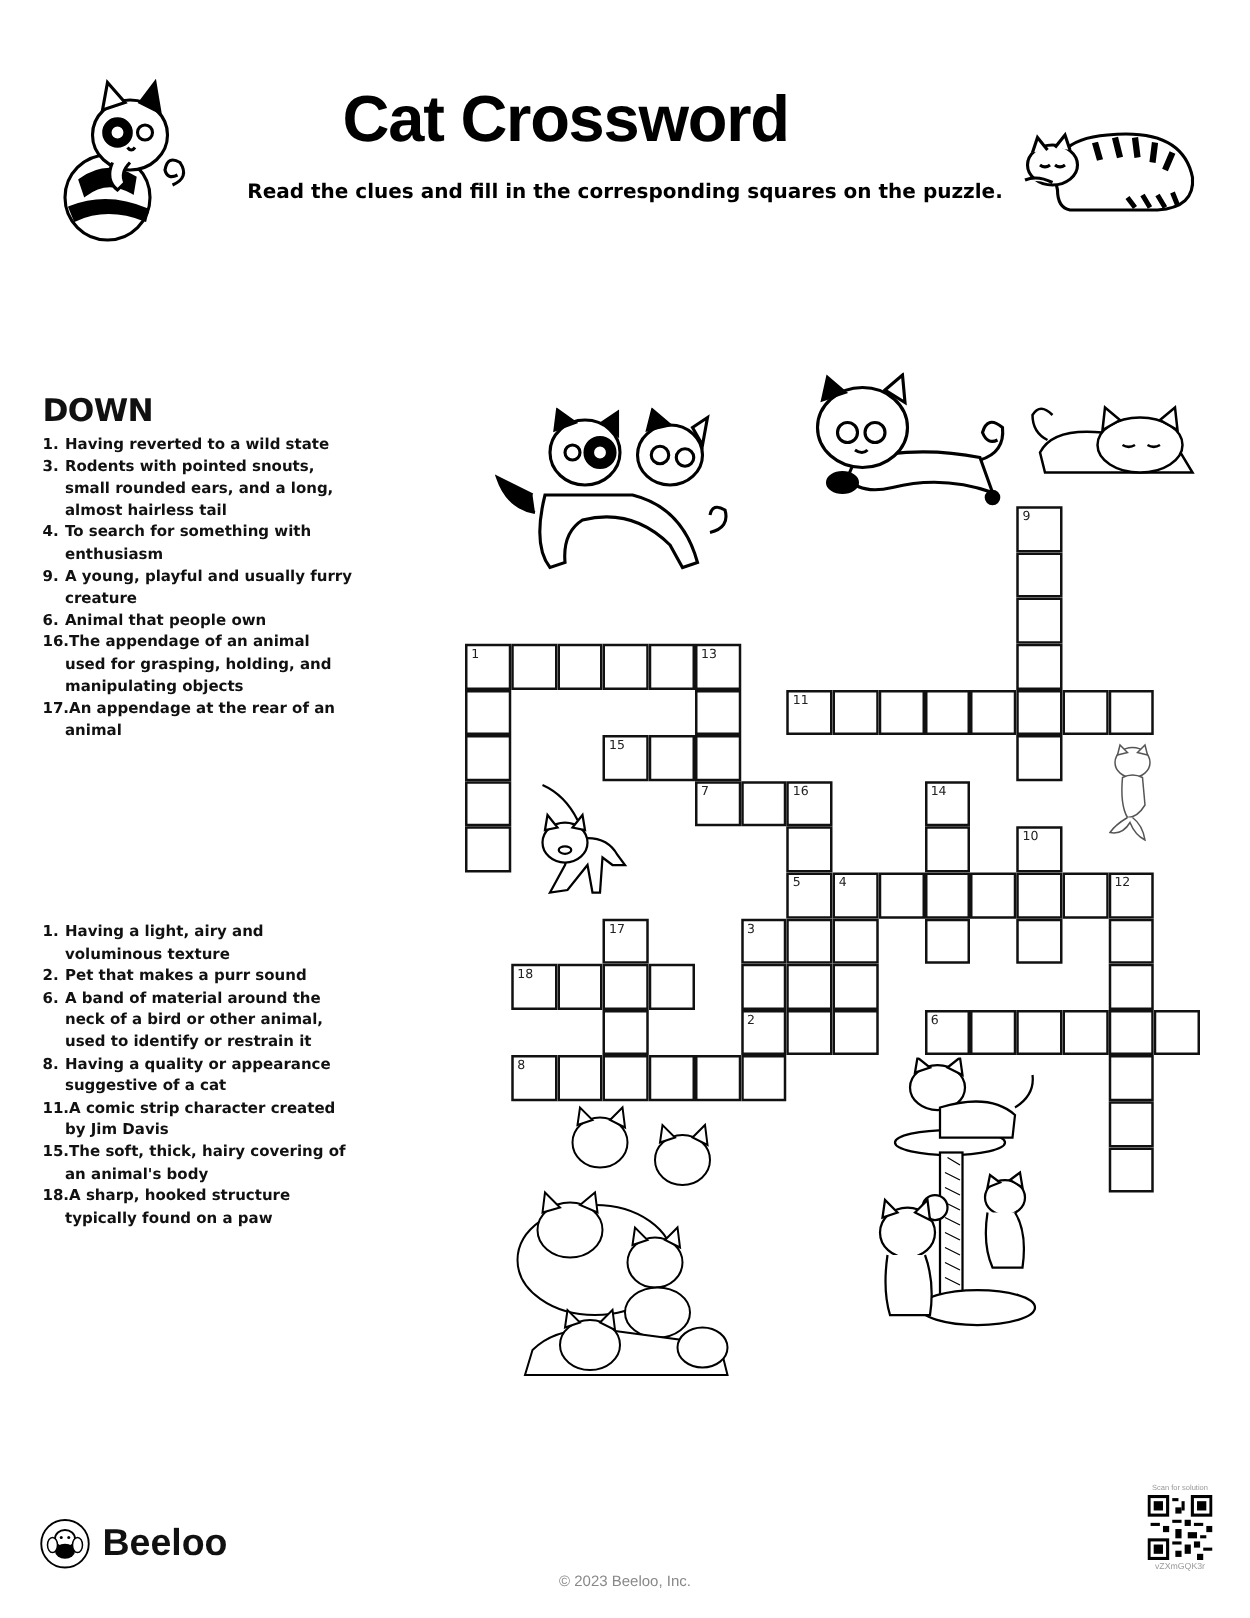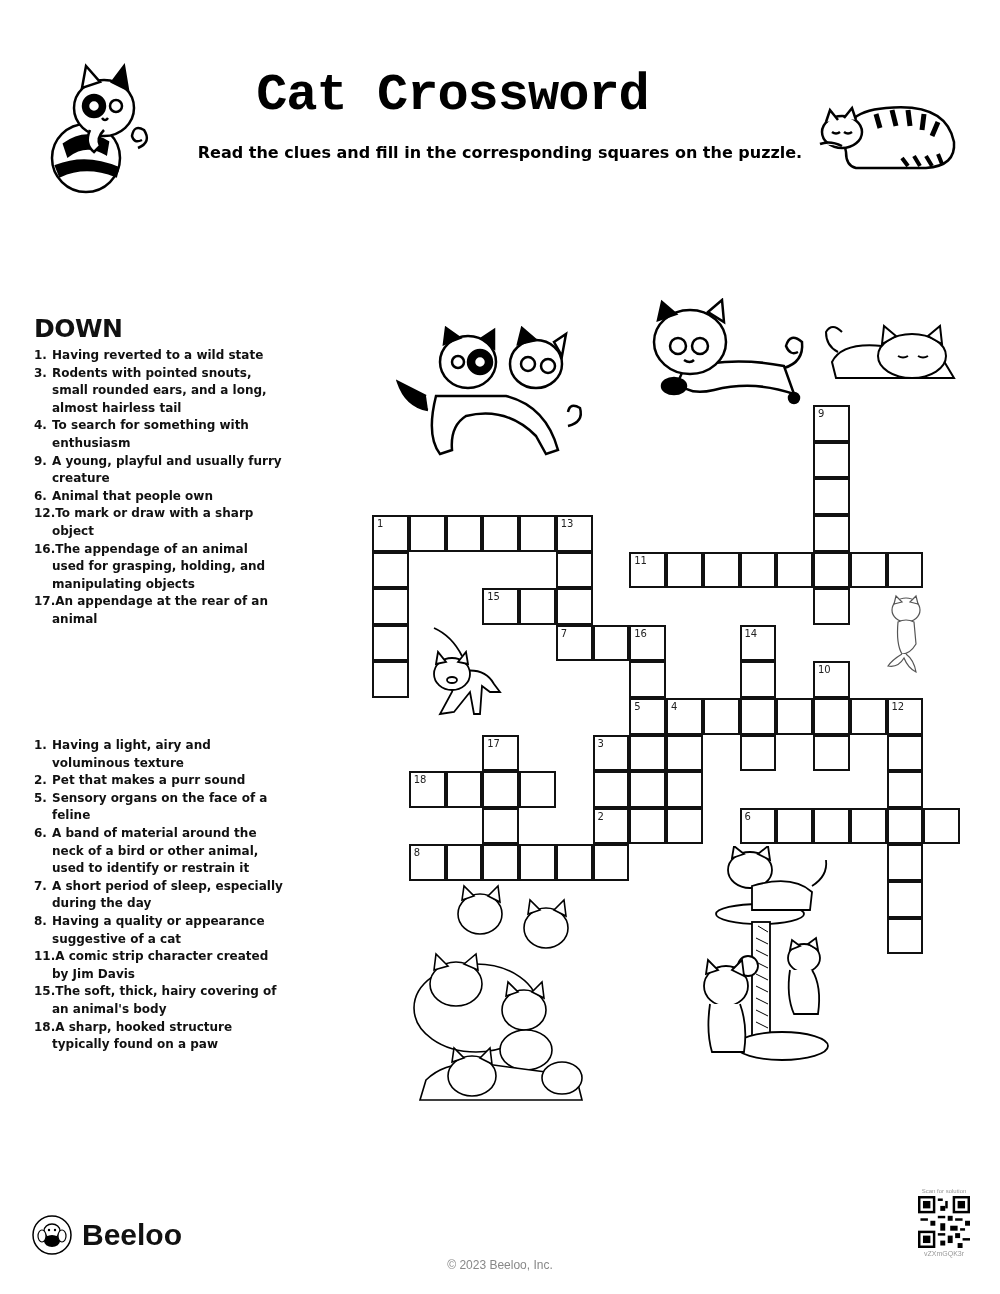--- a/index.html
+++ b/index.html
@@ -1,17 +1,17 @@
 <!DOCTYPE html>
 <html><head>
 <meta charset="utf-8">
 <style>
   html,body{margin:0;padding:0;background:#fff;}
   body{width:1000px;height:1294px;position:relative;overflow:hidden;font-family:"DejaVu Sans",sans-serif;color:#111;}
-  .title{position:absolute;left:0;width:905px;top:66px;text-align:center;font-family:Liberation Mono, monospace;font-weight:bold;font-size:52px;letter-spacing:-1px;color:#000;}
+  .title{position:absolute;left:0;width:905px;top:66px;text-align:center;font-family:Liberation Sans, sans-serif;font-weight:bold;font-size:52px;letter-spacing:-1px;color:#000;}
   .subtitle{position:absolute;left:0;width:1000px;top:143px;text-align:center;font-weight:bold;font-size:16px;color:#000;}
   .clues{position:absolute;left:34px;width:250px;}
   .clues h2{margin:0 0 4px 0;font-size:25px;font-weight:900;letter-spacing:-0.5px;font-family:"DejaVu Sans",sans-serif;}
   .clue{font-size:12px;font-weight:bold;line-height:17.6px;padding-left:18px;text-indent:-18px;margin:0;}
   .clue .n{display:inline-block;min-width:18px;text-indent:0;}
   .grid{position:absolute;left:0;top:0;}
   .cell{position:absolute;width:36.8px;height:36.6px;box-sizing:border-box;border:2px solid #111;background:#fff;margin-left:-1px;margin-top:-1px;}
   .cell .num{position:absolute;left:3px;top:1px;font-size:10px;font-weight:normal;font-family:"DejaVu Sans",sans-serif;color:#222;}
   .art{position:absolute;}
   .footer-logo{position:absolute;left:32px;top:1214px;display:flex;align-items:center;}
@@ -55,31 +55,28 @@
   </g>
 </svg>
 
 <div class="clues" style="top:314px">
   <h2>DOWN</h2>
   <p class="clue"><span class="n">1.</span><span>Having reverted to a wild state</span></p>
   <p class="clue"><span class="n">3.</span><span>Rodents with pointed snouts, small rounded ears, and a long, almost hairless tail</span></p>
   <p class="clue"><span class="n">4.</span><span>To search for something with enthusiasm</span></p>
   <p class="clue"><span class="n">9.</span><span>A young, playful and usually furry creature</span></p>
   <p class="clue"><span class="n">6.</span><span>Animal that people own</span></p>
-  <p class="clue"><span class="n">12.</span><span>To mark or draw with a sharp object</span></p>
   <p class="clue"><span class="n">16.</span><span>The appendage of an animal used for grasping, holding, and manipulating objects</span></p>
   <p class="clue"><span class="n">17.</span><span>An appendage at the rear of an animal</span></p>
 </div>
 
 <div class="clues" style="top:737px">
   <p class="clue"><span class="n">1.</span><span>Having a light, airy and voluminous texture</span></p>
   <p class="clue"><span class="n">2.</span><span>Pet that makes a purr sound</span></p>
-  <p class="clue"><span class="n">5.</span><span>Sensory organs on the face of a feline</span></p>
   <p class="clue"><span class="n">6.</span><span>A band of material around the neck of a bird or other animal, used to identify or restrain it</span></p>
-  <p class="clue"><span class="n">7.</span><span>A short period of sleep, especially during the day</span></p>
   <p class="clue"><span class="n">8.</span><span>Having a quality or appearance suggestive of a cat</span></p>
   <p class="clue"><span class="n">11.</span><span>A comic strip character created by Jim Davis</span></p>
   <p class="clue"><span class="n">15.</span><span>The soft, thick, hairy covering of an animal's body</span></p>
   <p class="clue"><span class="n">18.</span><span>A sharp, hooked structure typically found on a paw</span></p>
 </div>
 
 <svg class="art" style="left:396px;top:326px" width="220" height="140" viewBox="0 0 220 140">
   <g fill="#fff" stroke="#000" stroke-width="2.5">
     <path d="M40 70 Q30 110 44 128 L56 124 Q54 100 70 90 Q110 80 140 110 L150 128 L162 124 Q150 80 110 70Z"></path>
     <path d="M30 70 Q10 60 2 56 Q10 80 32 84" fill="#000"></path>

